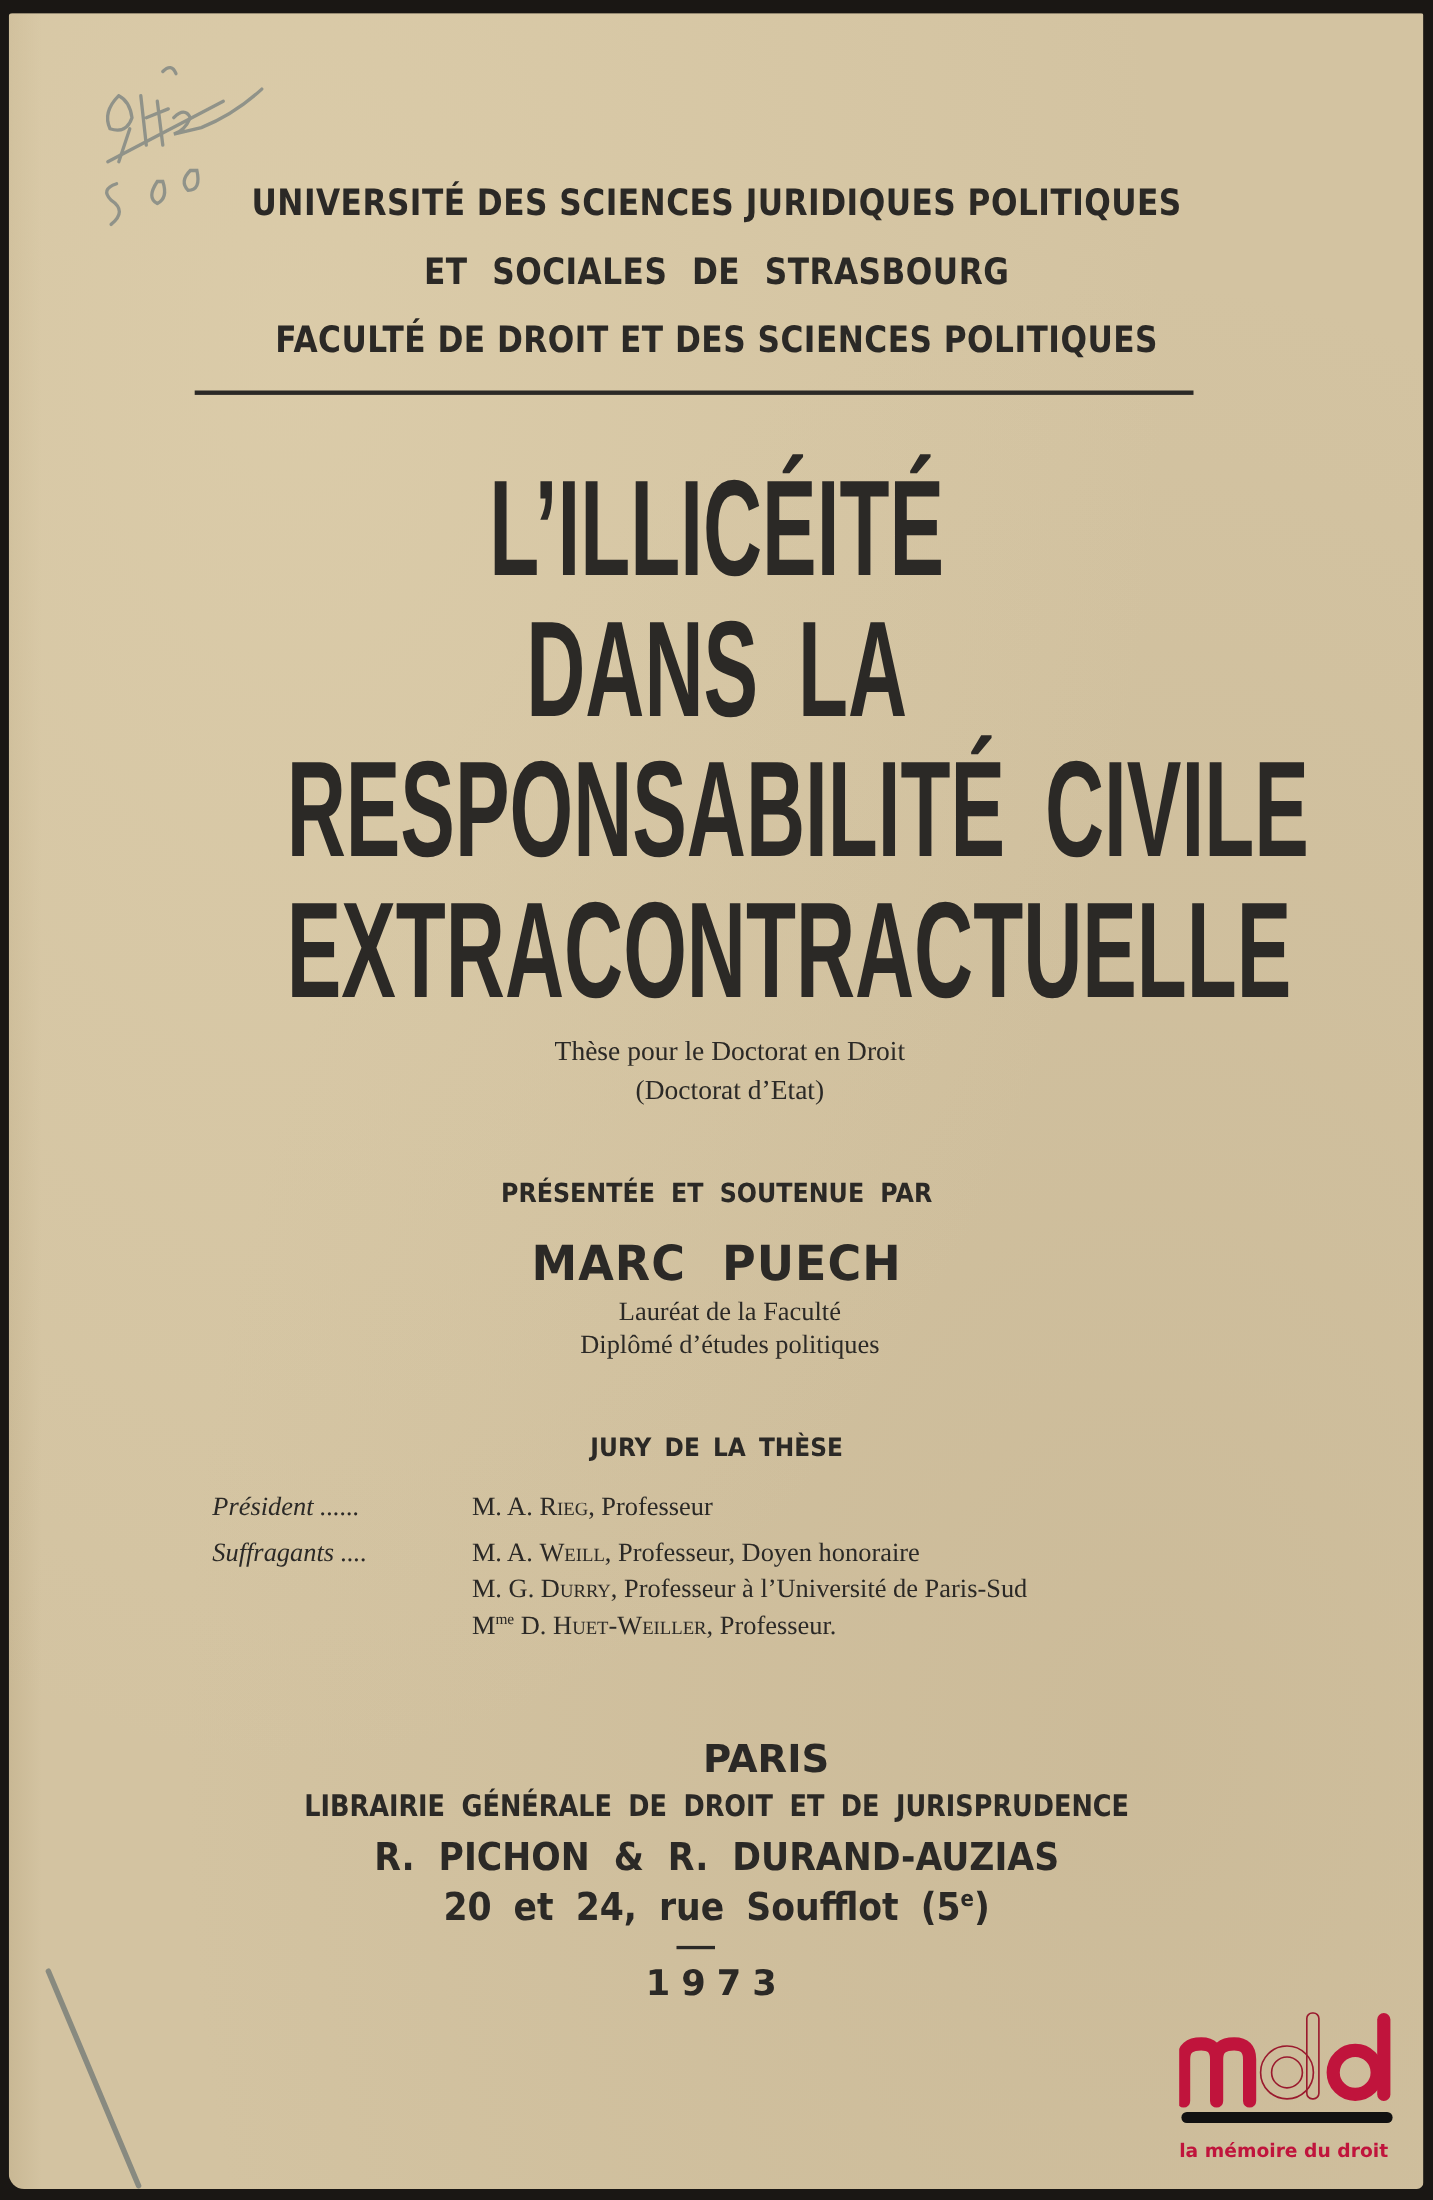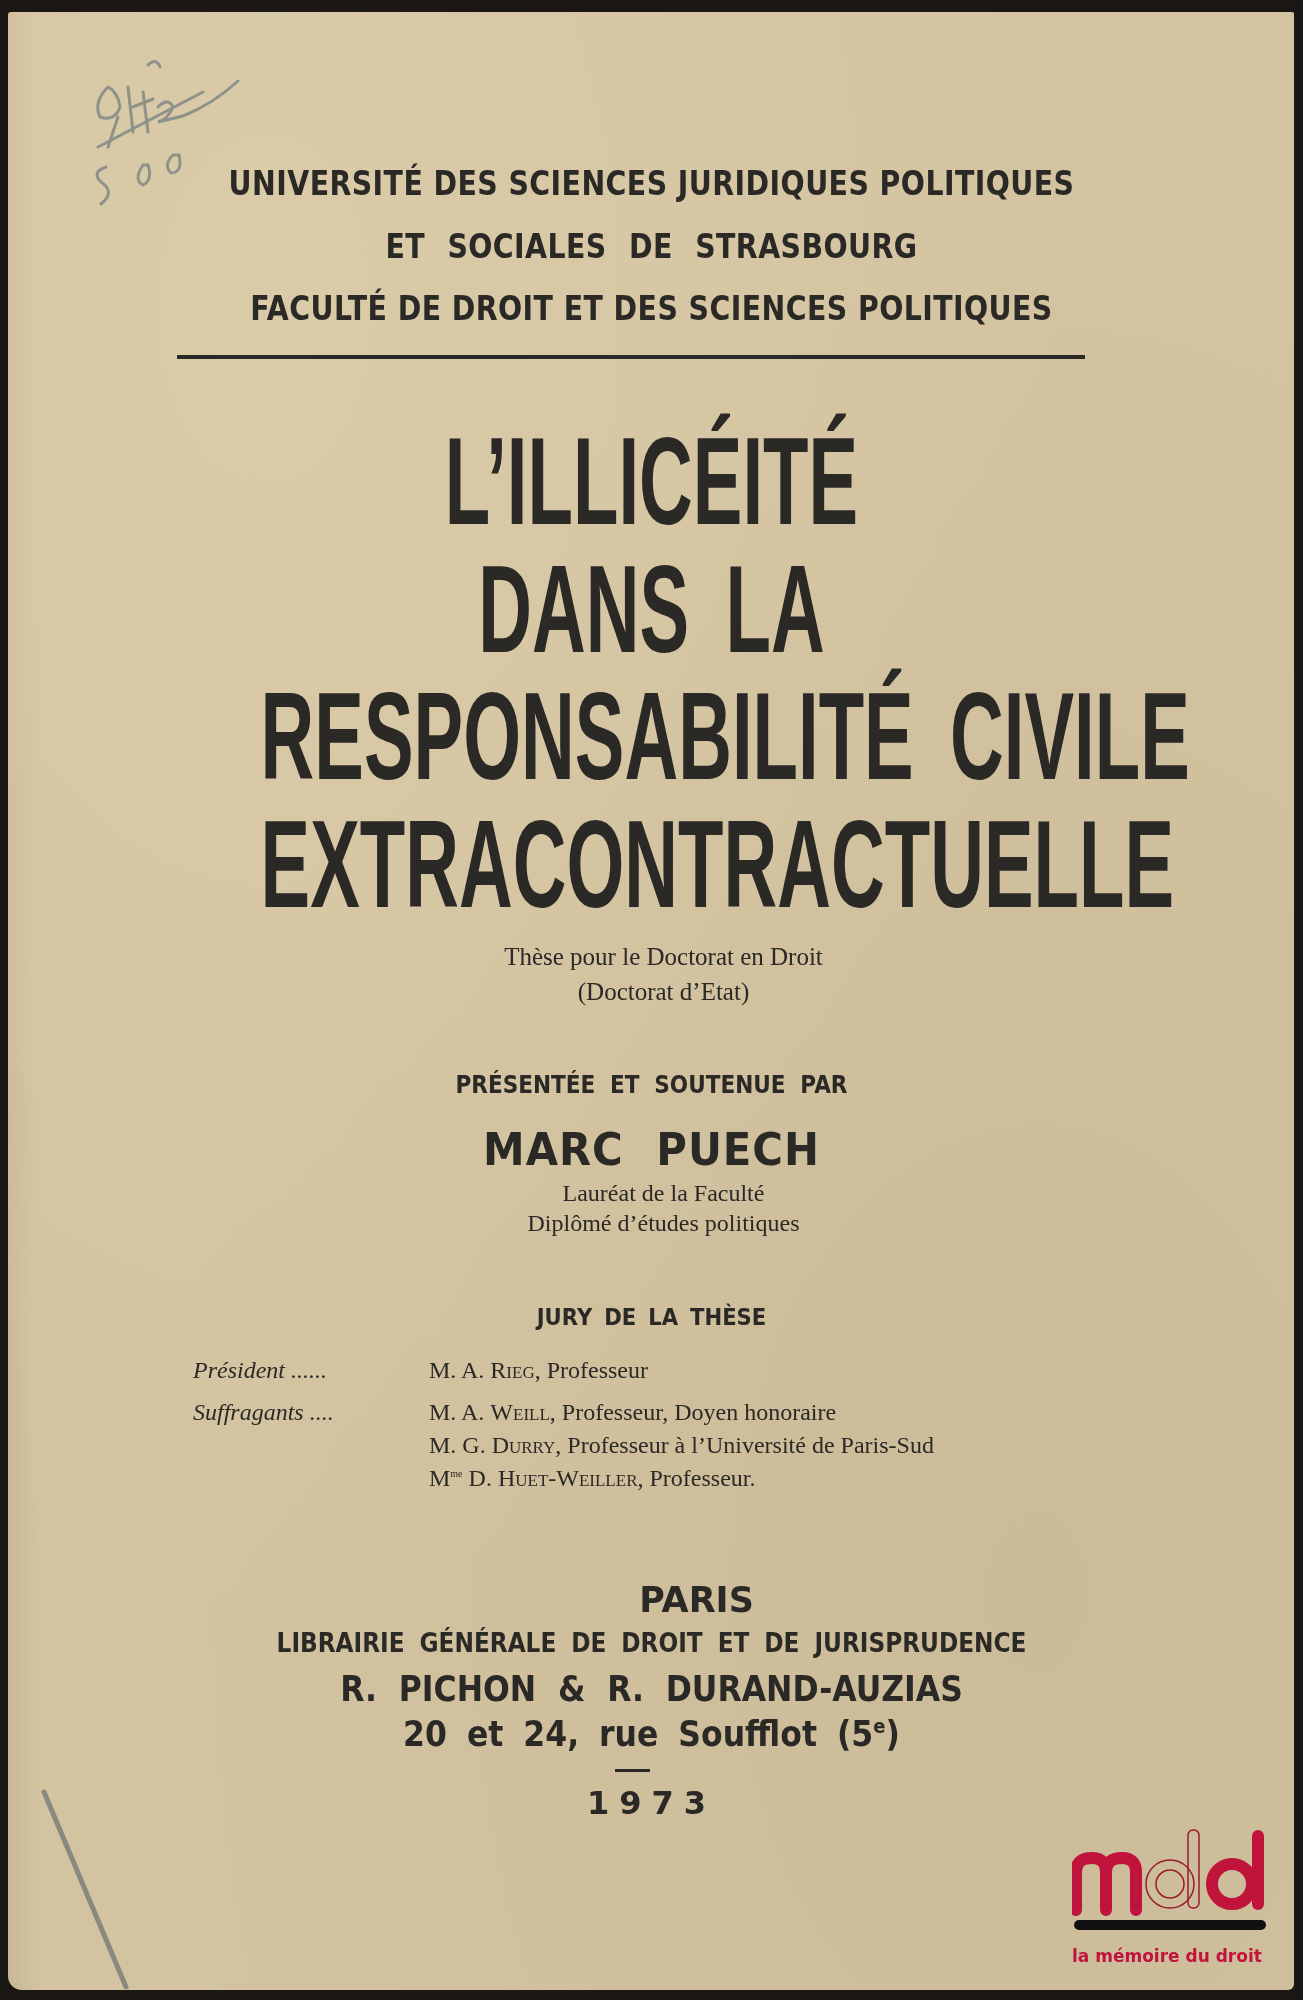--- a/index.html
+++ b/index.html
@@ -107,21 +107,21 @@
 </div>
 
 <div class="jrow serif ink jlabel" style="top:1399px;">Suffragants ....</div>
 <div class="jrow serif ink jval" style="top:1399px;">
   <span>M. A. </span><span class="sc">Weill</span><span>, Professeur, Doyen honoraire</span>
 </div>
 <div class="jrow serif ink jval" style="top:1432px;">
   <span>M. G. </span><span class="sc">Durry</span><span>, Professeur à l’Université de Paris-Sud</span>
 </div>
 <div class="jrow serif ink jval" style="top:1465px;">
-  <span>M</span><sup style="font-size:10px;">me</sup> <span>D. </span><span class="sc">Huet-Weiller</span><span>, Professeur.</span>
+  <span>M</span><sup style="font-size:14px;">me</sup> <span>D. </span><span class="sc">Huet-Weiller</span><span>, Professeur.</span>
 </div>
 
 <div class="abs center sans ink paris">PARIS</div>
 <div class="abs center sans ink libr">LIBRAIRIE GÉNÉRALE DE DROIT ET DE JURISPRUDENCE</div>
 <div class="abs center sans ink pub">R. PICHON &amp; R. DURAND-AUZIAS</div>
 <div class="abs center sans ink addr">
   <span>20 et 24, rue Soufflot (5</span><sup>e</sup><span>)</span>
 </div>
 <div class="dash"></div>
 <div class="abs center sans ink year">1973</div>

